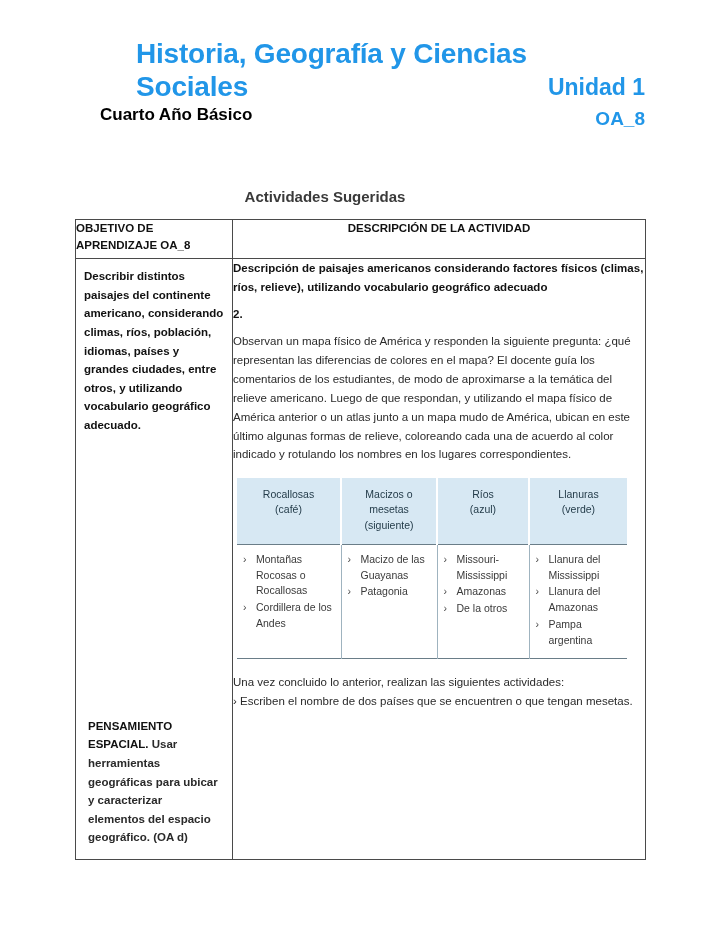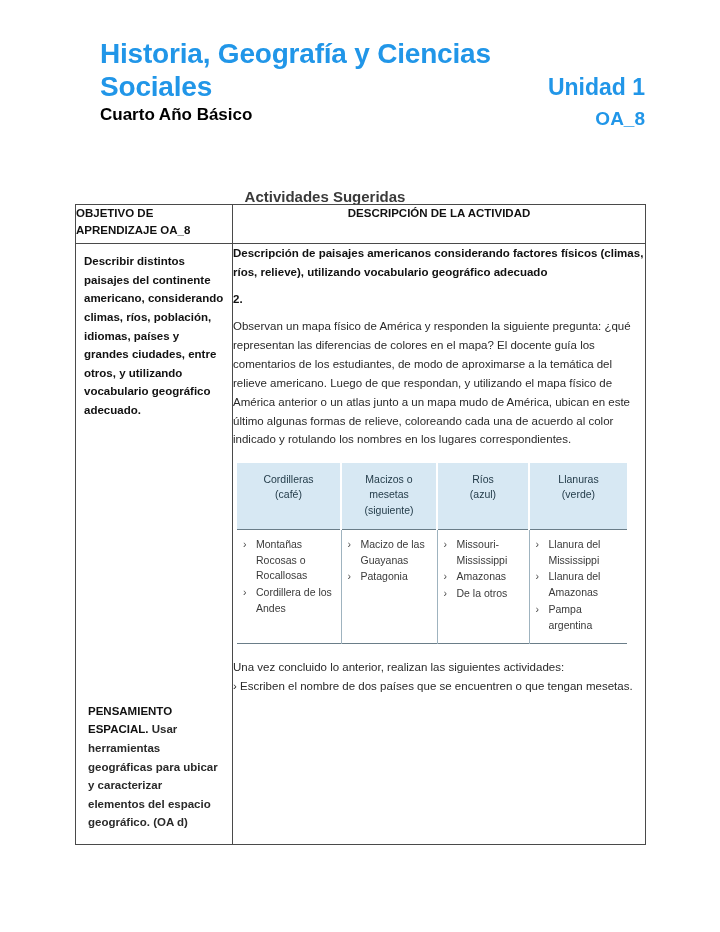--- a/index.html
+++ b/index.html
@@ -27,20 +27,21 @@
   .header {
     position: absolute;
     left: 100px;
     top: 38px;
     width: 545px;
   }
   .header-row {
     display: flex;
     align-items: flex-end;
     justify-content: space-between;
+    margin-left: 36px;
   }
   .subject-title {
     font-size: 28px;
     font-weight: bold;
     color: #2196E8;
     line-height: 1.17;
     letter-spacing: -0.2px;
     max-width: 400px;
   }
   .header-right {
@@ -86,21 +87,21 @@
     text-align: center;
     font-size: 15px;
     font-weight: bold;
     color: #3a3a3a;
   }
 
   
   .main-table {
     position: absolute;
     left: 75px;
-    top: 204px;
+    top: 219px;
     width: 570px;
     border-collapse: collapse;
     table-layout: fixed;
   }
   .main-table td, .main-table th {
     border: 1px solid #4a4a4a;
     vertical-align: top;
     padding: 0;
   }
   .col-left { width: 157px; }
@@ -284,21 +285,21 @@
             <table class="inner-table">
               <colgroup>
                 <col class="icol-1">
                   <col class="icol-2">
                   <col class="icol-3">
                   <col class="icol-4">
               </colgroup>
               <thead>
                 <tr>
                   <th>
-                    <span>Cordilleras</span><br>
+                    <span>Rocallosas</span><br>
                     <span>(café)</span>
                   </th>
                   <th>
                     <span>Macizos o mesetas</span><br>
                     <span>(siguiente)</span>
                   </th>
                   <th>
                     <span>Ríos</span><br>
                     <span>(azul)</span>
                   </th>

